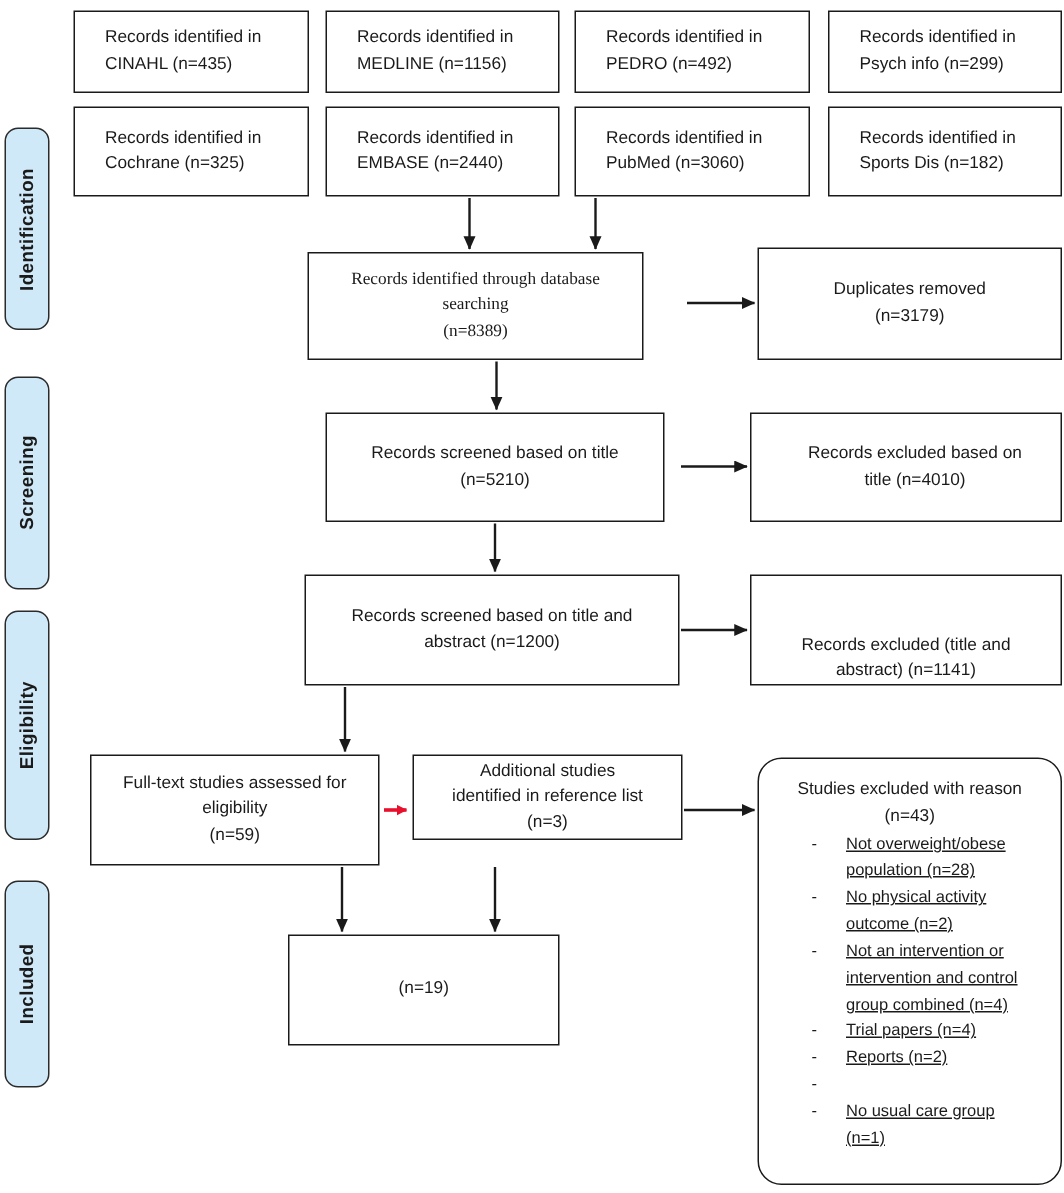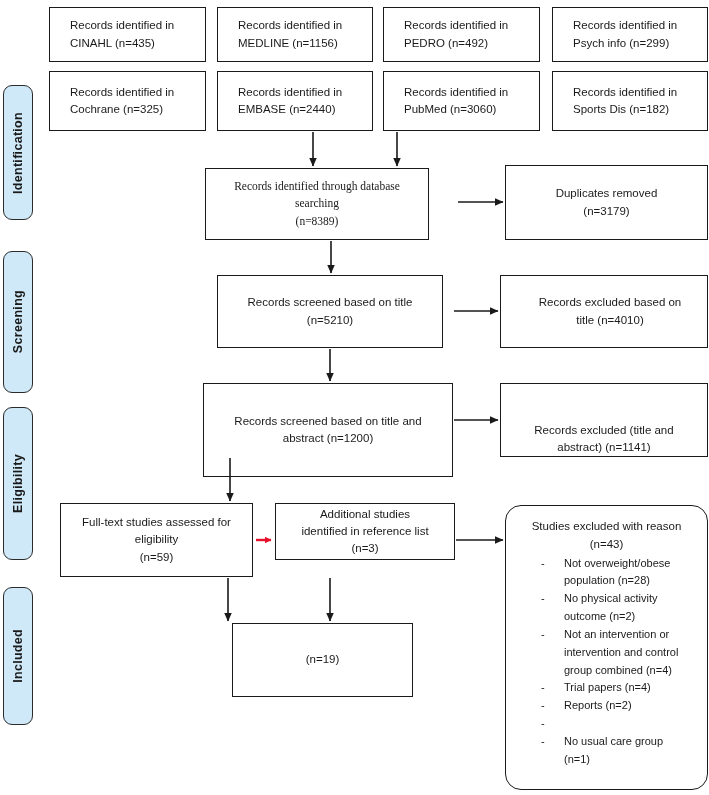--- a/index.html
+++ b/index.html
@@ -26,21 +26,21 @@
     writing-mode:vertical-rl; transform:rotate(180deg);
     font-weight:bold; font-size:12.5px; letter-spacing:0.3px; white-space:nowrap;
   }
   .excl { display:block; padding:12px 6px 6px 6px;border-radius:16px; }
   .excl-header {
     white-space:pre-line; font-size:11.5px; line-height:1.55; text-align:center;
     margin-bottom:1px;
   }
   .reason { display:flex; align-items:flex-start; padding-left:29px; }
   .reason .dash { flex:none; width:23px; font-size:11px; line-height:1.62; }
-  .reason .reason-text { white-space:pre-line; font-size:11px; line-height:1.62; }
+  .reason .reason-text { white-space:pre-line; font-size:11px; line-height:1.62;text-decoration:underline; }
   svg.connectors { position:absolute; left:0; top:0; pointer-events:none; }
   svg.connectors line { stroke:var(--line,#1a1a1a); stroke-width:1.6; }
   svg.connectors line.red { stroke:var(--red-arrow,#e8112d); stroke-width:2.4; }
   .mk-black { fill:var(--line,#1a1a1a); }
   .mk-red { fill:var(--red-arrow,#e8112d); }
 </style>
 </head>
 <body>
 
 <div class="canvas">
@@ -104,21 +104,21 @@
 
   <div class="box" style="left:203px;top:275px;width:226px;height:73px;margin-left:14px;">
     <div class="box-text">Records screened based on title
 (n=5210)</div>
   </div>
   <div class="box" style="left:500px;top:275px;width:208px;height:73px;padding-left:12px;">
     <div class="box-text">Records excluded based on
 title (n=4010)</div>
   </div>
 
-  <div class="box" style="left:203px;top:383px;width:250px;height:94px;align-items:center;">
+  <div class="box" style="left:203px;top:383px;width:250px;height:74px;align-items:center;">
     <div class="box-text">Records screened based on title and
 abstract (n=1200)</div>
   </div>
   <div class="box" style="left:500px;top:383px;width:208px;height:74px;align-items:flex-end;">
     <div class="box-text">Records excluded (title and
 abstract) (n=1141)</div>
   </div>
 
   <div class="box" style="left:60px;top:503px;width:193px;height:74px;">
     <div class="box-text">Full-text studies assessed for
@@ -161,21 +161,21 @@
     <div class="reason">
       <span class="dash">-</span>
     </div>
     <div class="reason">
       <span class="dash">-</span>
       <span class="reason-text">No usual care group
 (n=1)</span>
     </div>
   </div>
 
-  <div class="box" style="left:192px;top:623px;width:181px;height:74px;margin-left:40px;">
+  <div class="box" style="left:192px;top:623px;width:181px;height:74px;">
     <div class="box-text">(n=19)</div>
   </div>
 
   <svg class="connectors" width="709" height="795" viewBox="0 0 709 795">
     <defs>
       <marker id="mh" markerUnits="userSpaceOnUse" markerWidth="10" markerHeight="10" refX="8.5" refY="4" orient="auto">
         <path class="mk-black" d="M0,0 L9,4 L0,8 z"></path>
       </marker>
       <marker id="mr" markerUnits="userSpaceOnUse" markerWidth="9" markerHeight="9" refX="6.5" refY="3.5" orient="auto">
         <path class="mk-red" d="M0,0 L7,3.5 L0,7 z"></path>

